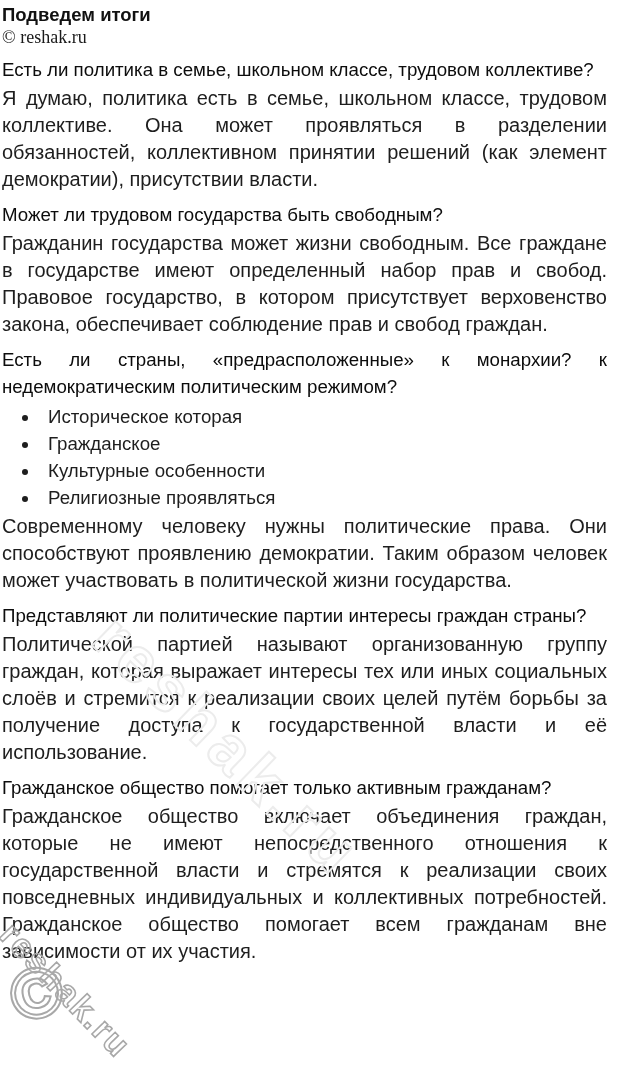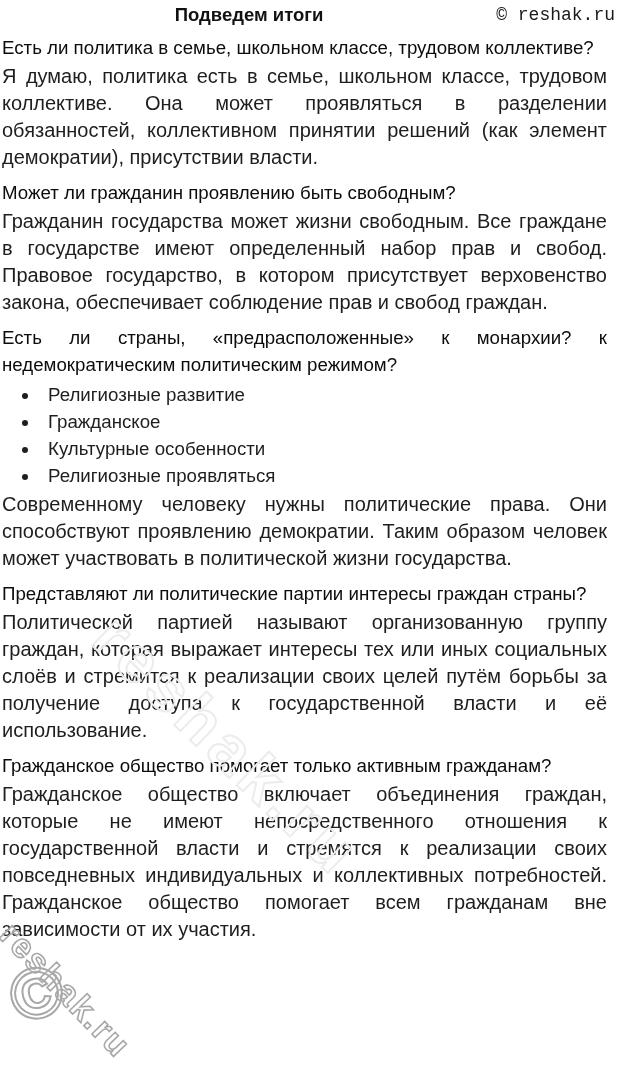--- a/index.html
+++ b/index.html
@@ -6,29 +6,29 @@
   html, body { background: #ffffff; }
   body {
     width: 619px; height: 1066px;
     position: relative; overflow: hidden;
     font-family: "Liberation Sans", sans-serif;
     color: #1e1e1e;
   }
   .header {
     display: flex; align-items: flex-start;
     padding: 4px 4px 0 2px;
-    position: relative; z-index: 1;
+    position: relative; z-index: 1; flex-direction: column;
   }
   .title {
     flex: 1; text-align: center;
     font-weight: 700; font-size: 18.5px; line-height: 22px;
     color: #111111;
   }
   .copyright {
-    font-family: Liberation Mono, monospace;
+    font-family: Liberation Serif, serif;
     font-size: 18px; line-height: 22px; color: #1a1a1a;
     white-space: nowrap;
   }
   .content { padding: 0 12px 0 2px; position: relative; z-index: 1; }
   .question {
     font-weight: 400; font-size: 18.7px; line-height: 27px;
     color: #0c0c0c; text-align: justify; margin-top: 8px;
   }
   .answer {
     font-size: 20px; line-height: 27px;
@@ -73,28 +73,28 @@
 </div>
 
 <div class="content">
 
   <section>
     <h2 class="question">Есть ли политика в семье, школьном классе, трудовом коллективе?</h2>
     <p class="answer">Я думаю, политика есть в семье, школьном классе, трудовом коллективе. Она может проявляться в разделении обязанностей, коллективном принятии решений (как элемент демократии), присутствии власти.</p>
   </section>
 
   <section>
-    <h2 class="question">Может ли гражданин проявлению быть свободным?</h2>
+    <h2 class="question">Может ли трудовом государства быть свободным?</h2>
     <p class="answer">Гражданин государства может жизни свободным. Все граждане в государстве имеют определенный набор прав и свобод. Правовое государство, в котором присутствует верховенство закона, обеспечивает соблюдение прав и свобод граждан.</p>
   </section>
 
   <section>
     <h2 class="question">Есть ли страны, «предрасположенные» к монархии? к недемократическим политическим режимом?</h2>
     <ul class="bullets">
-      <li>Религиозные развитие</li>
+      <li>Историческое которая</li>
       <li>Гражданское</li>
       <li>Культурные особенности</li>
       <li>Религиозные проявляться</li>
     </ul>
   </section>
 
   <section>
     <p class="answer">Современному человеку нужны политические права. Они способствуют проявлению демократии. Таким образом человек может участвовать в политической жизни государства.</p>
   </section>
 

